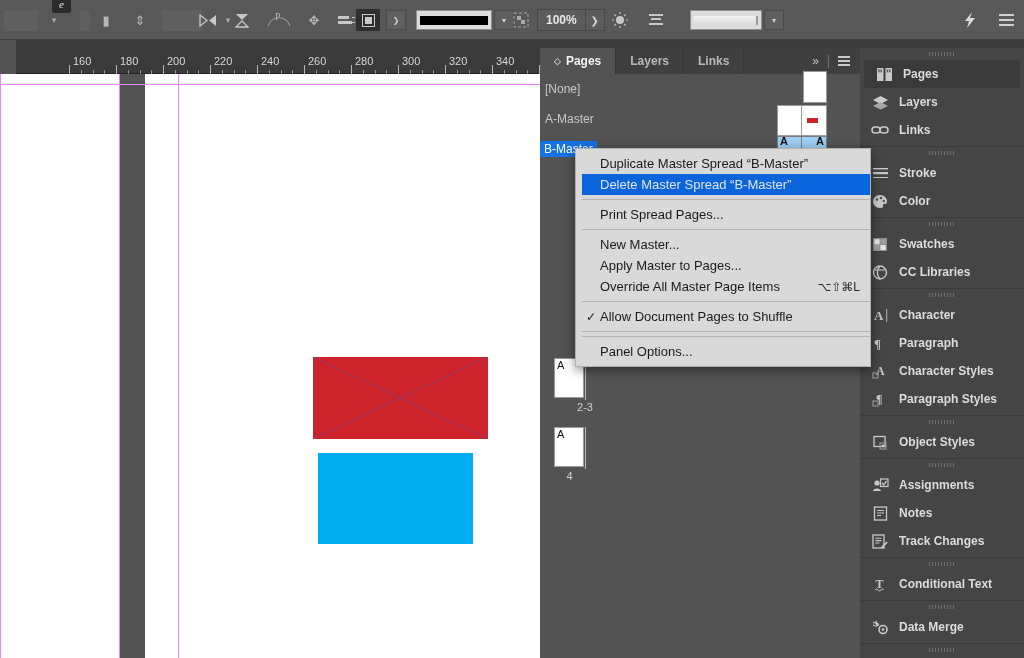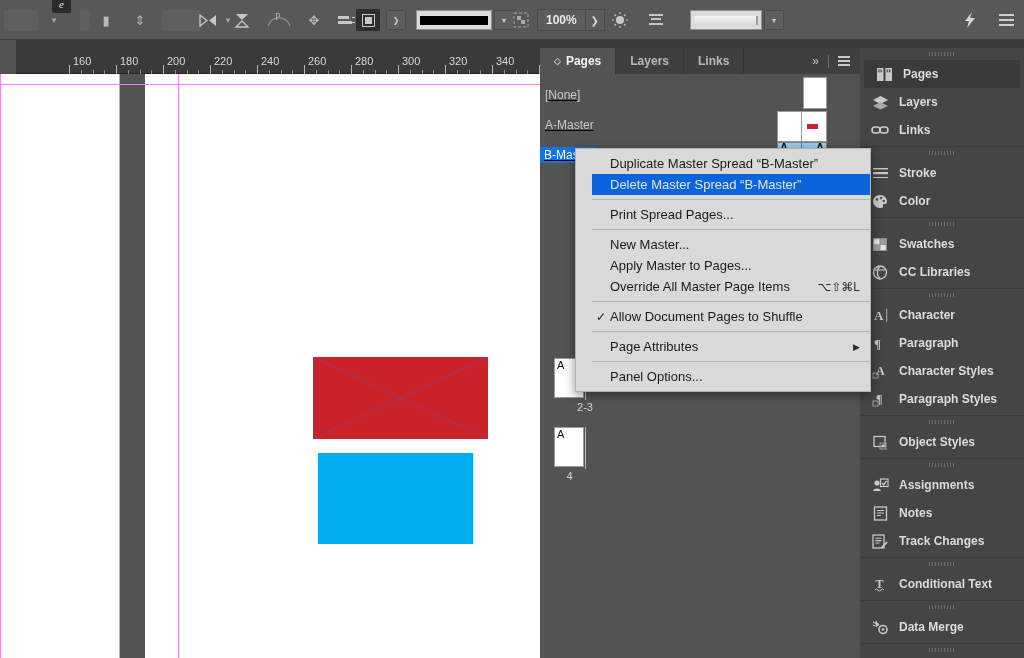--- a/index.html
+++ b/index.html
@@ -119,21 +119,21 @@
   .ptab.active { background: #535353; color: #f2f2f2; }
   .ptab .dot-ic { font-size: 9px; color: #bdbdbd; }
   .tab-right {
     margin-left: auto; display: flex; align-items: center; gap: 9px;
     padding: 0 10px; color: #c6c6c6; font-size: 12px;
   }
   .tab-right .bar { width:1px; height:13px; background:#6f6f6f; }
   .hamb2 { display:flex; flex-direction:column; gap:2px; }
   .hamb2 span { width:12px; height:2px; background:#c8c8c8; display:block; }
 
-  .master-list { position: relative; padding-top: 6px; text-decoration: underline; }
+  .master-list { position: relative; padding-top: 0; }
   .mrow {
     position: relative; height: 30px; display: flex; align-items: center;
   }
   .mrow .mname {
     font-size: 12px; color: #c9c9c9; padding-left: 5px;
   }
   .mrow.selected .mname { background: #1473e6; color: #ffffff; padding: 1px 4px; }
 
   .thumb-none {
     position: absolute; right: 33px; top: -3px;
@@ -169,21 +169,21 @@
     margin-top: 3px; font-size: 11px; color: #d2d2d2; text-align: center; width: 62px;
   }
   .pg-lbl.single { width: 31px; }
 
   
   .ctxmenu {
     position: absolute; left: 575px; top: 148px; width: 296px;
     background: #d9d9d9;
     border: 1px solid #b0b0b0;
     box-shadow: 0 3px 10px rgba(0,0,0,0.45);
-    padding: 4px 0 4px 16px;
+    padding: 4px 0 4px 6px;
     z-index: 50;
   }
   .ctxitem {
     height: 21px; display: flex; align-items: center;
     padding: 0 10px 0 18px; font-size: 13px; color: #1b1b1b;
     font-family: "Liberation Sans", sans-serif; white-space: nowrap;
     position: relative;
   }
   .ctxitem.hl { background: #0a64dc; color: #e5e5e5; }
   .ctxsep { height: 1px; background: #b5b5b5; margin: 4px 0; }
@@ -498,24 +498,20 @@
       <div class="ctxitem">
         <span>Override All Master Page Items</span>
         <span class="shortcut">⌥⇧⌘L</span>
       </div>
       <div class="ctxsep"></div>
       <div class="ctxitem">
         <span class="check">✓</span>
         <span>Allow Document Pages to Shuffle</span>
       </div>
       <div class="ctxsep"></div>
-      <div class="ctxitem">
-        <span>Page Attributes</span>
-        <span class="arrow">▶</span>
-      </div>
       <div class="ctxsep"></div>
       <div class="ctxitem">
         <span>Panel Options...</span>
       </div>
     </div>
 
   <div class="dock" id="dock">
       <div class="dock-grip">
         <i></i>
       </div>

